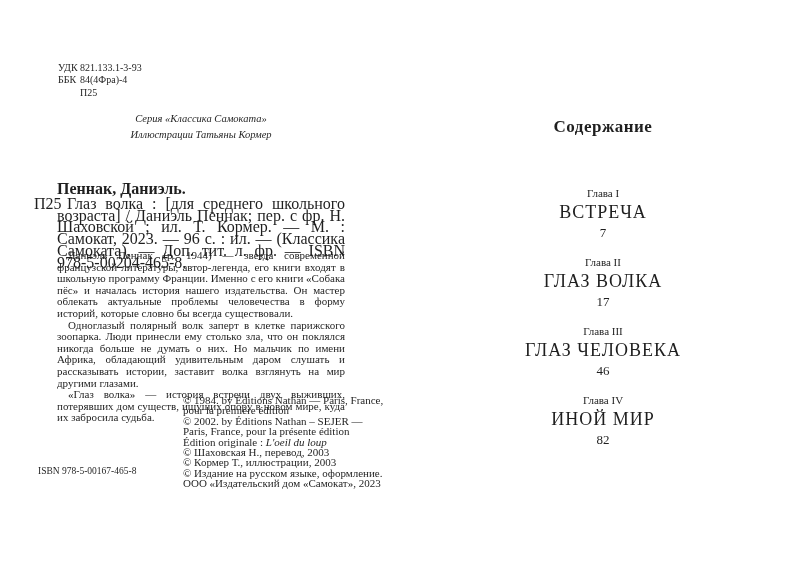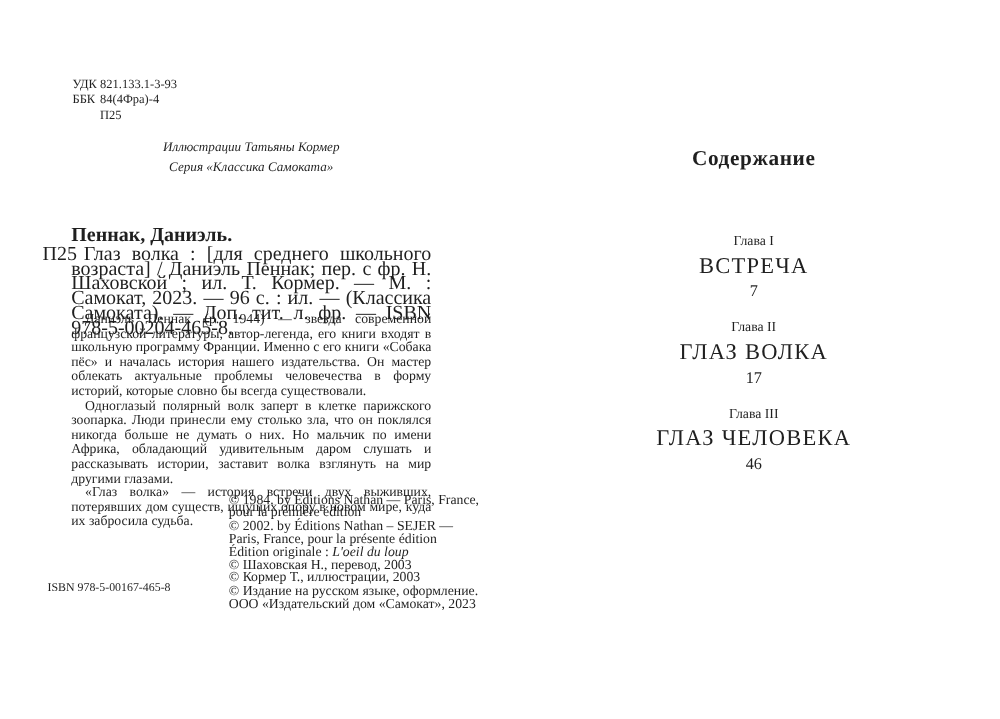--- a/index.html
+++ b/index.html
@@ -89,22 +89,22 @@
       <span class="udk-label">ББК</span>
       <span>84(4Фра)-4</span>
     </div>
     <div class="udk-row">
       <span class="udk-label"></span>
       <span>П25</span>
     </div>
   </div>
 
   <div class="series-block">
+    <div>Серия «Классика Самоката»</div>
     <div>Иллюстрации Татьяны Кормер</div>
-    <div>Серия «Классика Самоката»</div>
   </div>
 
   <div class="catalog-block">
     <div class="catalog-author">Пеннак, Даниэль.</div>
     <div class="catalog-entry">
       <span class="catalog-code">П25</span>
       <span>Глаз волка : [для среднего школьного возраста] / Даниэль Пеннак; пер. с фр. Н. Шаховской ; ил. Т. Кормер. — М. : Самокат, 2023. — 96 с. : ил. — (Классика Самоката). — Доп. тит. л. фр. — ISBN 978-5-00204-465-8.</span>
     </div>
   </div>
 
@@ -145,14 +145,19 @@
     <div class="toc-title">ГЛАЗ ВОЛКА</div>
     <div class="toc-page">17</div>
   </div>
 
   <div class="toc-group">
     <div class="toc-chapter">Глава III</div>
     <div class="toc-title">ГЛАЗ ЧЕЛОВЕКА</div>
     <div class="toc-page">46</div>
   </div>
 
+  <div class="toc-group">
+    <div class="toc-chapter">Глава IV</div>
+    <div class="toc-title">ИНОЙ МИР</div>
+    <div class="toc-page">82</div>
+  </div>
 
 </section>
 
 </body></html>

